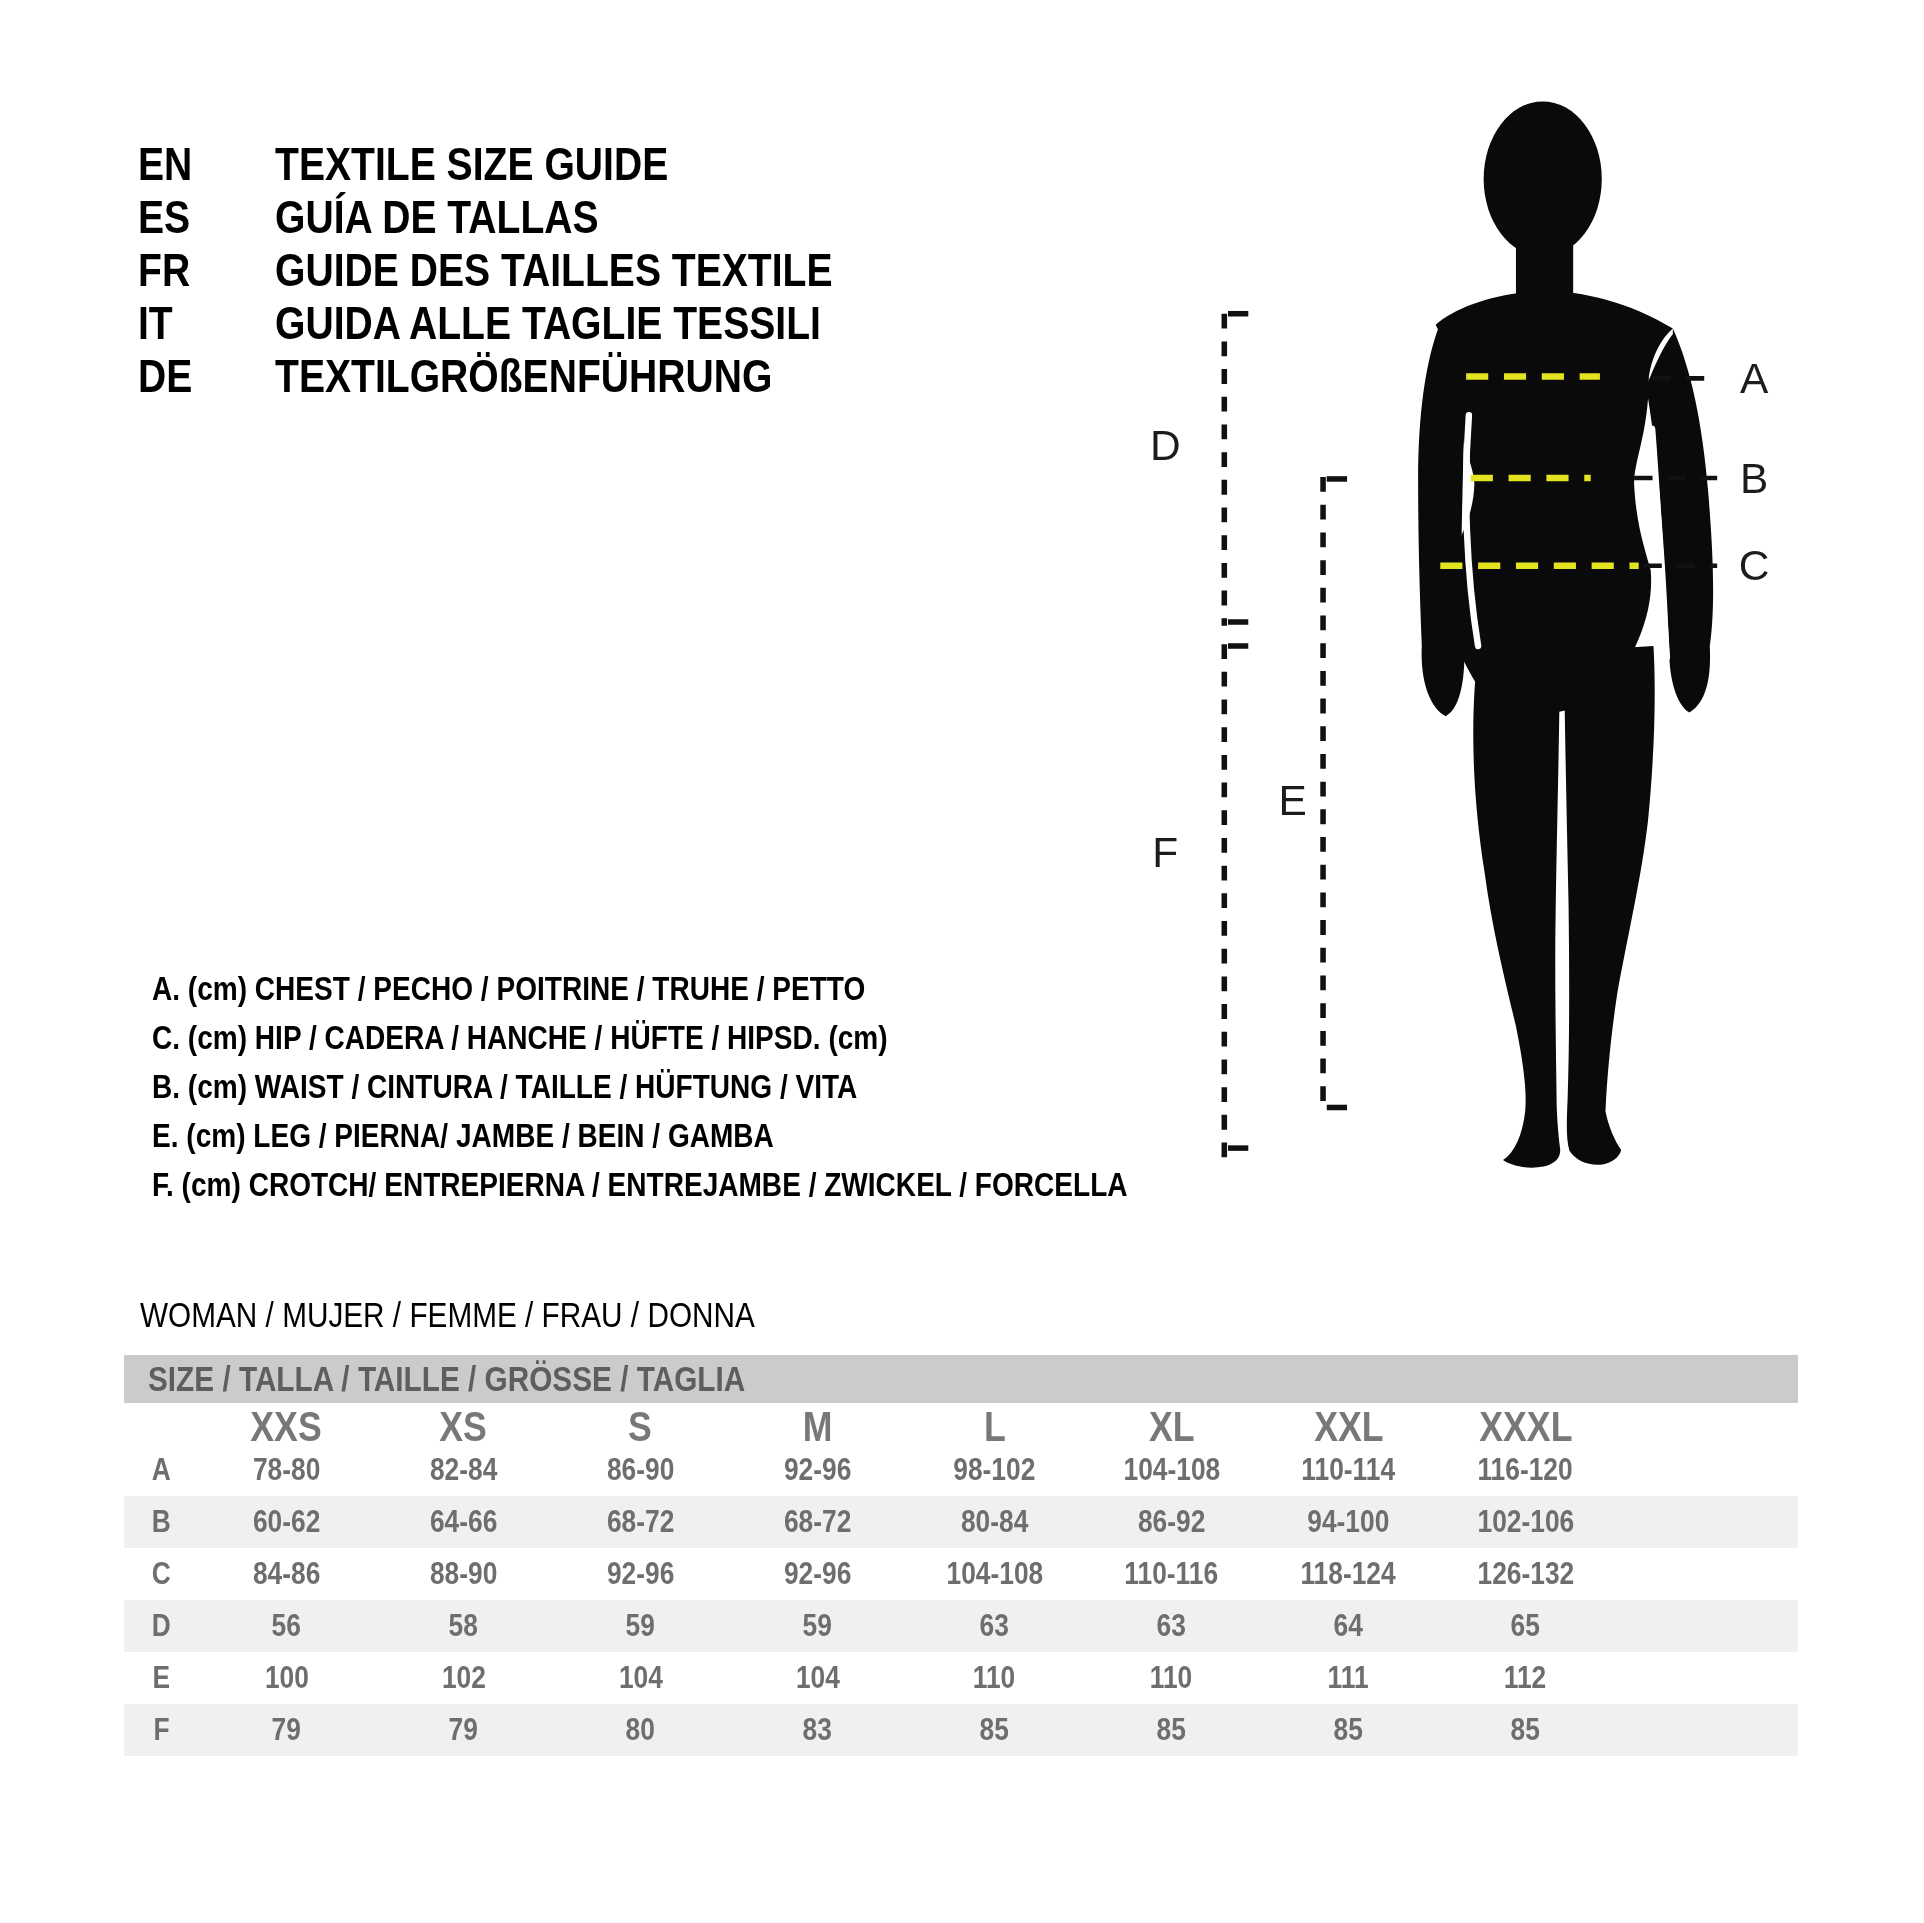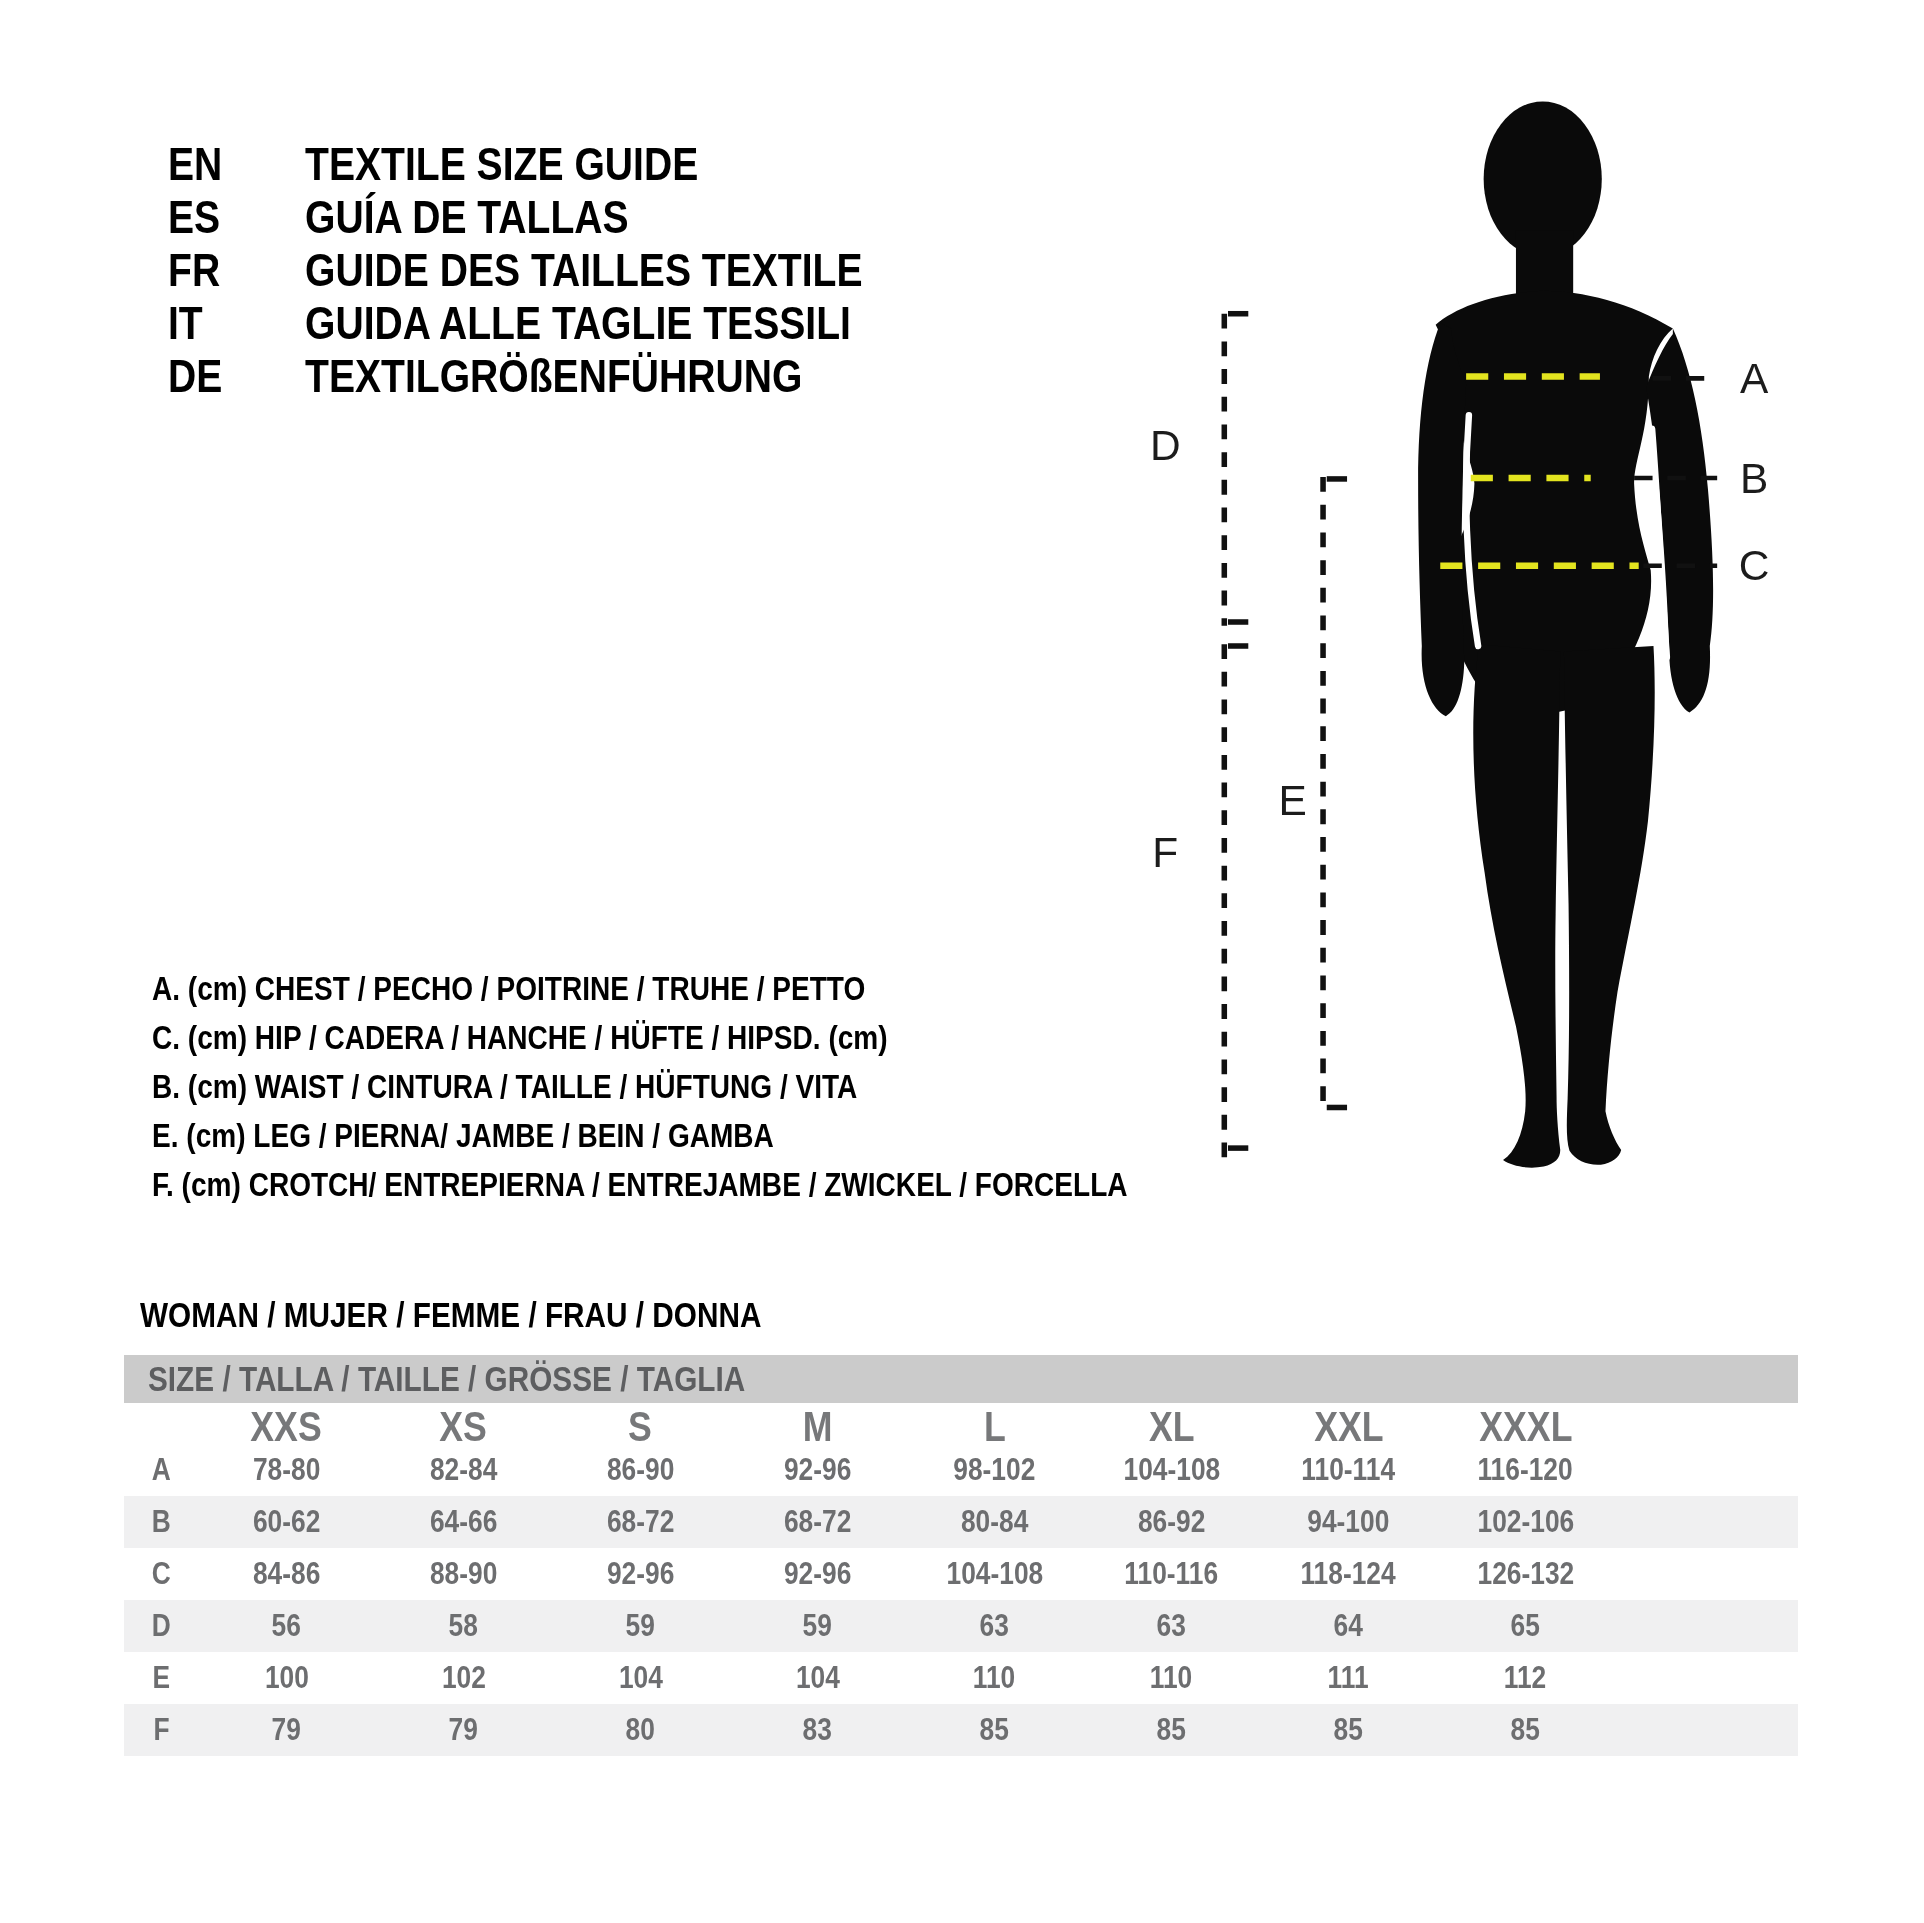--- a/index.html
+++ b/index.html
@@ -11,28 +11,28 @@
     --stripe:#f0f0f1;
   }
   html,body{margin:0;padding:0;background:#ffffff;}
   body{font-family:"Liberation Sans", sans-serif;}
   #canvas{position:relative;width:1924px;height:1923px;background:#fff;overflow:hidden;}
 
   .cond{display:inline-block;transform:scaleX(.85);transform-origin:0 50%;white-space:nowrap;}
   .condc{display:inline-block;transform:scaleX(.85);transform-origin:50% 50%;white-space:nowrap;}
 
   
-  .lang-list{position:absolute;left:138px;top:137px;color:#000;font-weight:700;font-size:46px;margin-left:30px;}
+  .lang-list{position:absolute;left:138px;top:137px;color:#000;font-weight:700;font-size:46px;}
   .lang-row{display:flex;height:53px;align-items:center;}
   .lang-code{width:137px;}
   
   .legend{position:absolute;left:152px;top:964px;color:#000;font-weight:700;font-size:33px;}
   .legend-row{height:49px;display:flex;align-items:center;}
   
-  .audience{position:absolute;left:140px;top:1290px;height:49px;display:flex;align-items:center;color:#000;font-weight:700;font-size:35px;}
+  .audience{position:absolute;left:140px;top:1290px;height:49px;display:flex;align-items:center;color:#000;font-weight:400;font-size:35px;}
 
   
   .size-table{position:absolute;left:124px;top:1355px;width:1674px;}
   .tbl-header{height:48px;background:var(--tbl-head-bg);color:var(--tbl-head-tx);
               font-weight:700;font-size:35px;display:flex;align-items:center;padding-left:24px;box-sizing:border-box;}
   .grid{display:grid;grid-template-columns:74px repeat(8,177px) 1fr;align-items:center;}
   .col-head-row{height:41px;color:#77787a;font-weight:700;font-size:42px;}
   .col-head-row .cell{text-align:center;}
   .trow{height:52px;color:var(--tbl-tx);font-weight:700;font-size:31px;}
   .trow .cell{text-align:center;}

